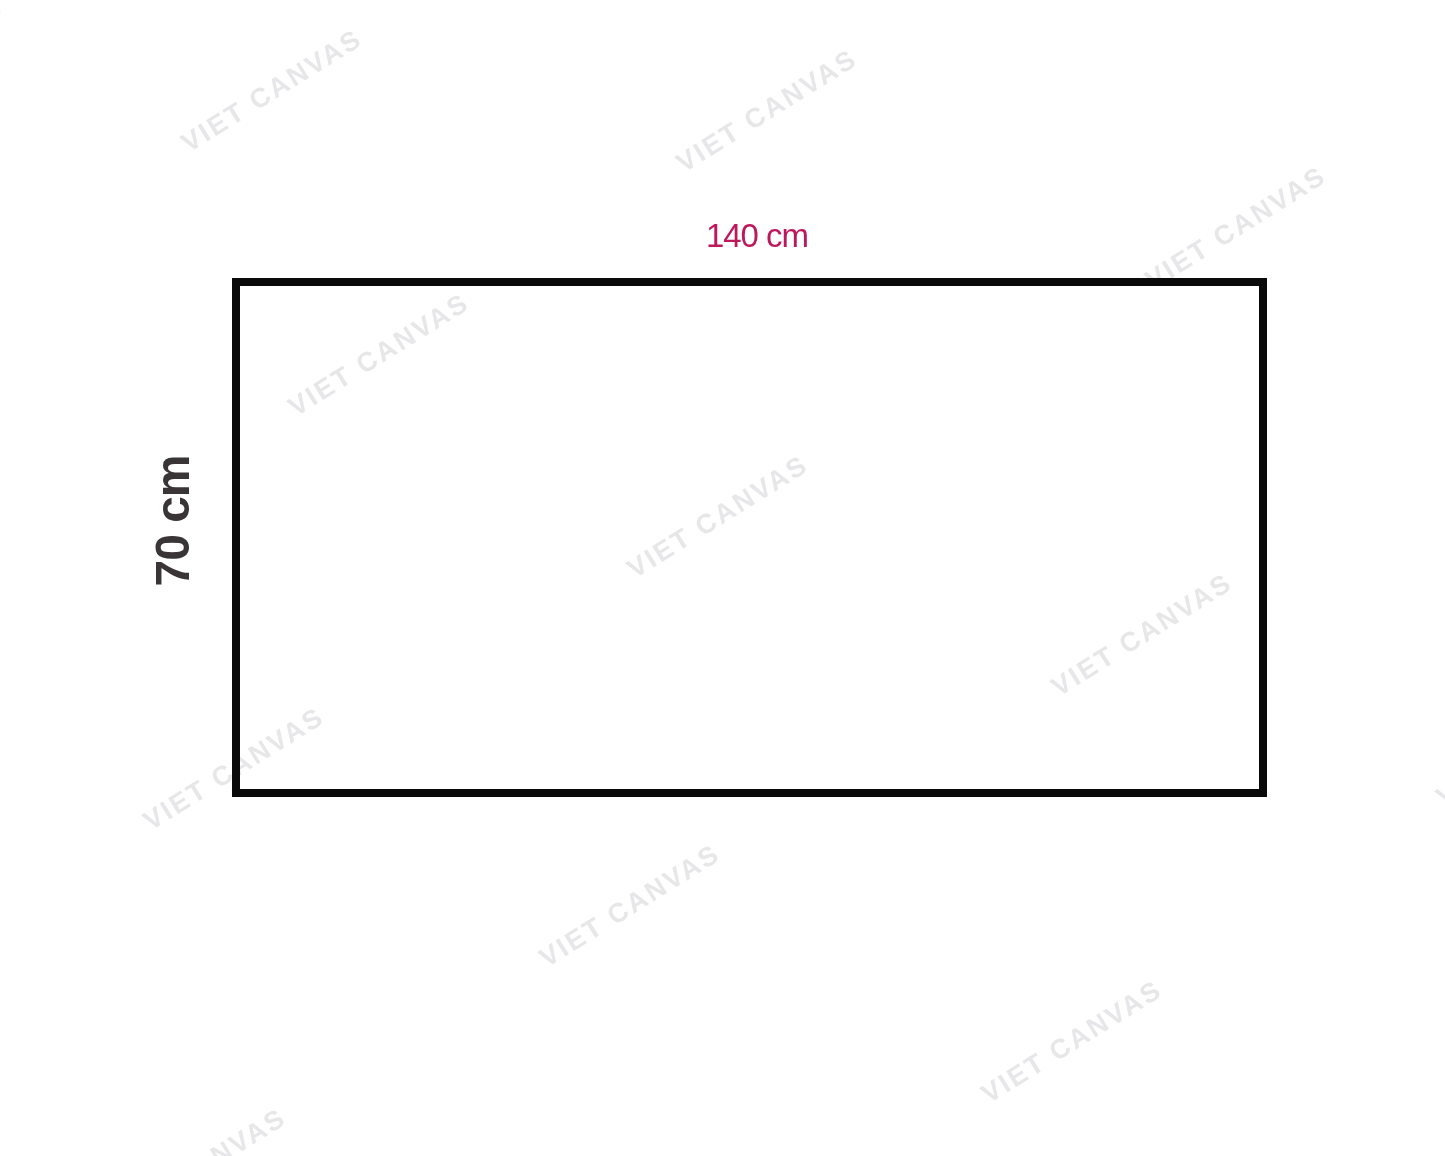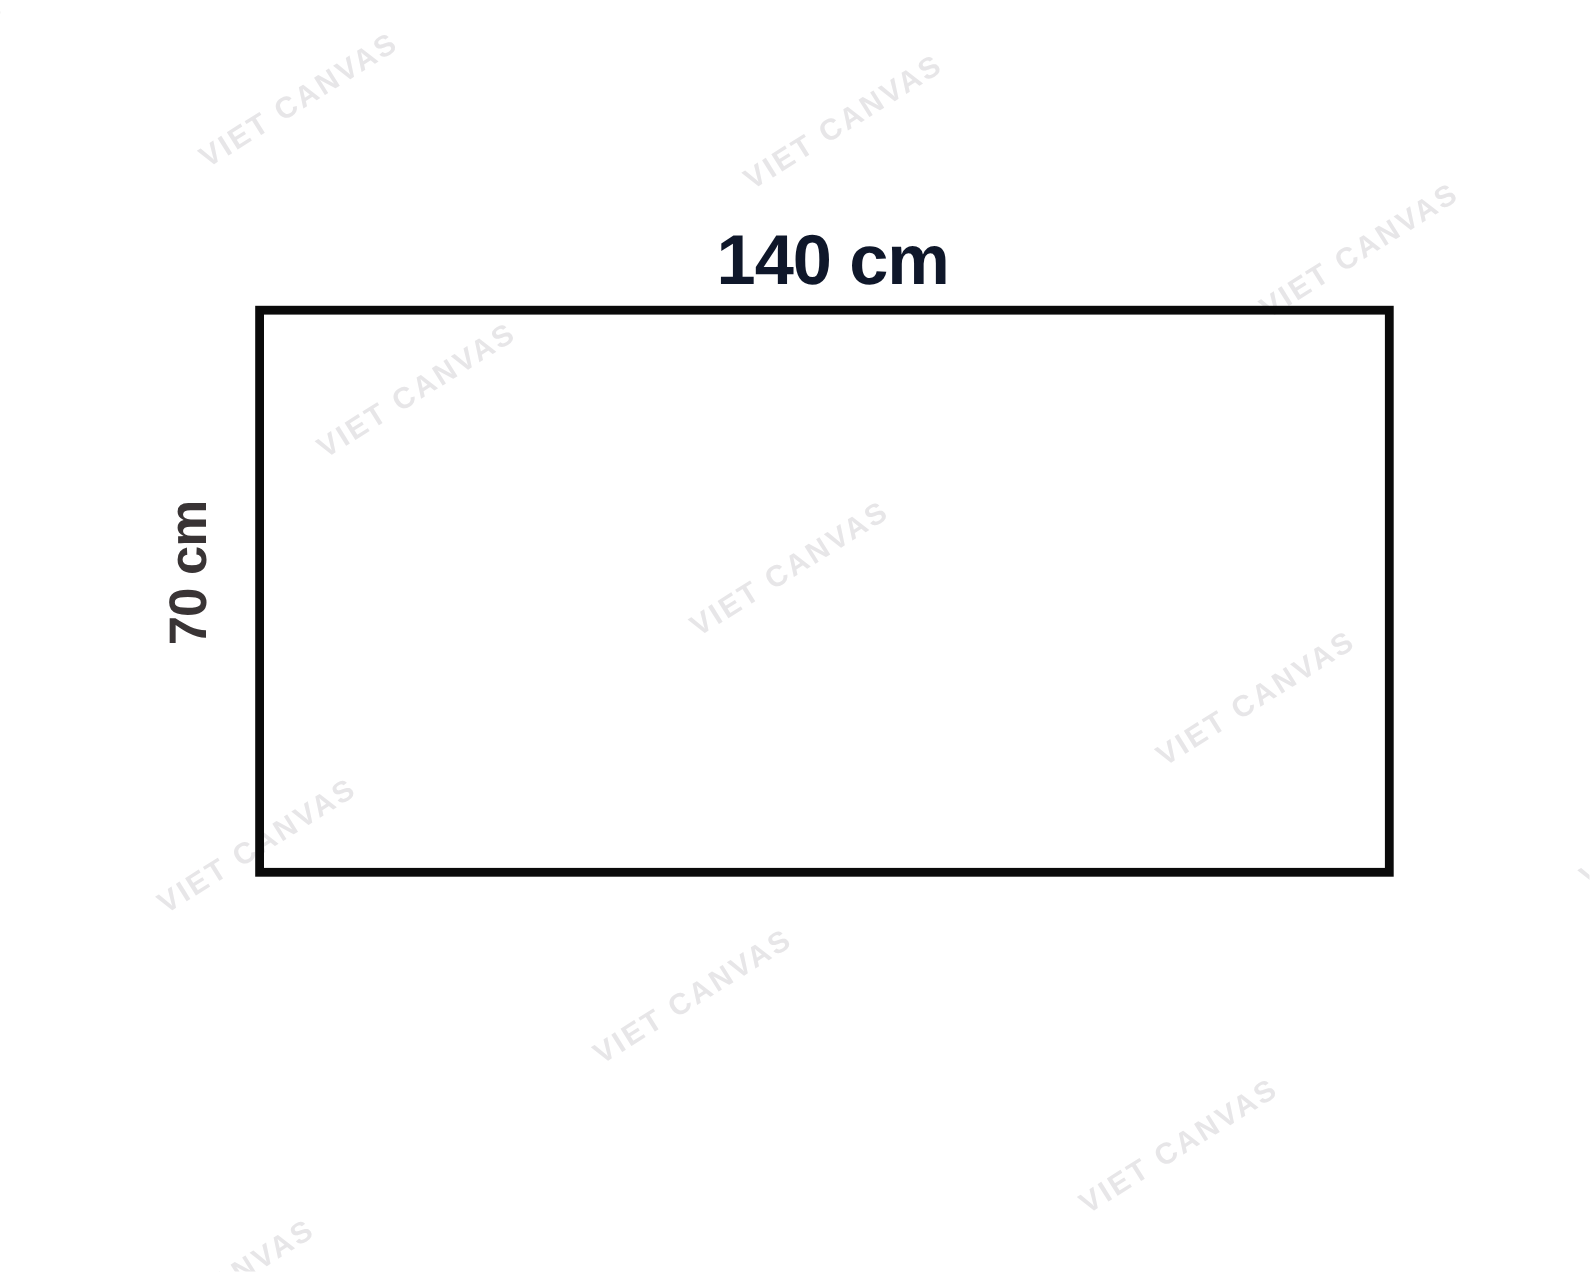--- a/index.html
+++ b/index.html
@@ -41,24 +41,24 @@
     border: 8px solid #0a0a0a;
     background: transparent;
   }
 
   .width-label {
     position: absolute;
     z-index: 3;
     left: 757px;
     top: 236px;
     transform: translate(-50%, -50%);
-    font-size: 64px;
-    font-weight: bold;
+    font-size: 33px;
+    font-weight: normal;
     letter-spacing: -1px;
-    color: #0f172a;
+    color: #be185d;
     white-space: nowrap;
   }
 
   .height-label {
     position: absolute;
     z-index: 3;
     left: 172px;
     top: 521px;
     transform: translate(-50%, -50%) rotate(-90deg);
     font-size: 48px;

